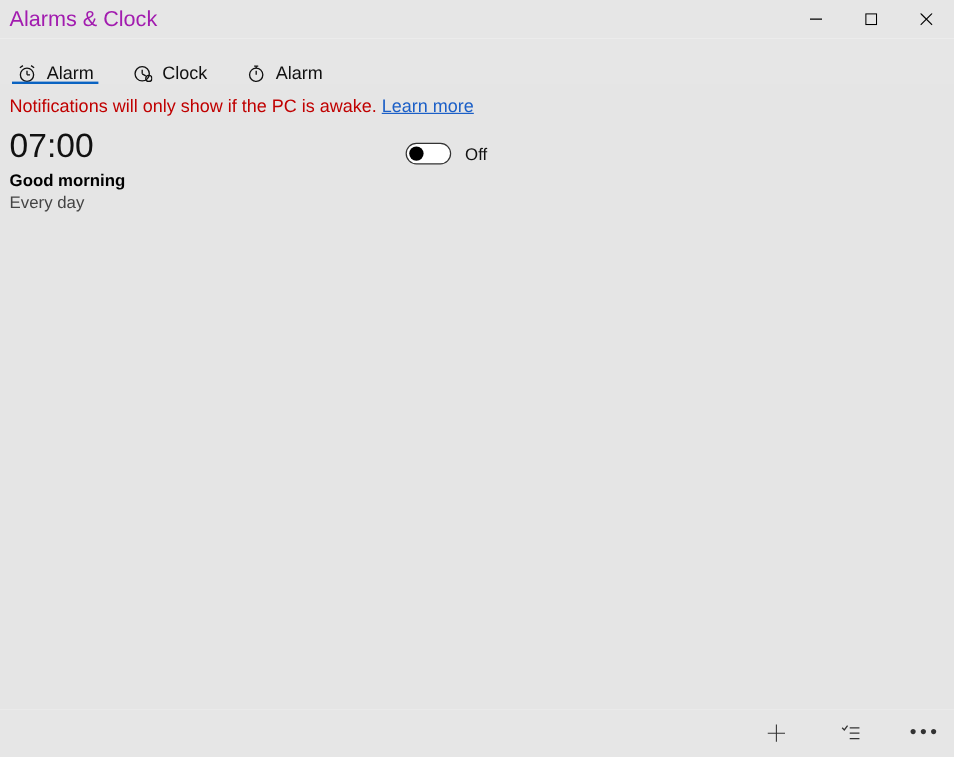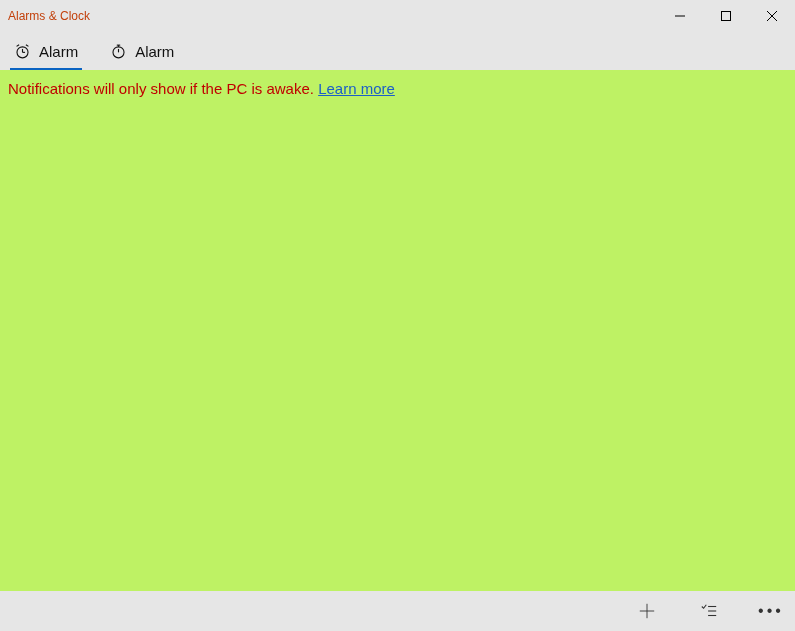--- a/index.html
+++ b/index.html
@@ -6,21 +6,21 @@
 html, body { width: 795px; height: 631px; overflow: hidden; background: #fff; }
 
 .titlebar {
   height: 32px;
   background: #e6e6e6;
   display: flex;
   align-items: center;
   justify-content: space-between;
   padding-left: 8px;
 }
-.titlebar .title { font-size: 12px; color: #c2410c; }
+.titlebar .title { font-size: 18px; color: #a21caf; }
 .win-controls { display: flex; height: 100%; }
 .win-btn {
   width: 46px;
   height: 32px;
   display: flex;
   align-items: center;
   justify-content: center;
   color: #000;
 }
 .win-btn svg { width: 10px; height: 10px; }
@@ -28,41 +28,41 @@
 .tabbar {
   height: 38px;
   background: #e6e6e6;
   display: flex;
   align-items: center;
   padding-left: 12px;
   gap: 28px;
 }
 .tab {
   display: flex;
-  align-items: center;
+  align-items: flex-end;
   gap: 8px;
   height: 100%;
   font-size: 15px;
   color: #111;
   cursor: pointer;
   padding: 0 2px;
   position: relative;
 }
 .tab.active::after {
   content: "";
   position: absolute;
   left: -2px; right: -2px;
   bottom: 0;
   height: 2px;
   background: #0a63c2;
 }
 .tab .icon { width: 17px; height: 17px; display:flex; align-items:center; justify-content:center; }
 .tab .icon svg { width: 17px; height: 17px; }
 
-.content { padding: 10px 8px 0 8px; background: #bef264; height: calc(631px - 32px - 38px - 40px); position:relative;}
+.content { padding: 10px 8px 0 8px; background: #e5e5e5; height: calc(631px - 32px - 38px - 40px); position:relative;}
 .notice { font-size: 15px; color: #c00000; margin-bottom: 10px; }
 .notice a { color: #1b5fc7; text-decoration: underline; cursor: pointer;}
 
 .alarm-item {
   display: flex;
   justify-content: space-between;
   align-items: flex-start;
   padding: 0 0 10px 0;
   width: 398px;
 }
@@ -141,35 +141,59 @@
           <line x1="10" y1="11" x2="13" y2="11"></line>
           <line x1="3" y1="4" x2="6" y2="2"></line>
           <line x1="17" y1="4" x2="14" y2="2"></line>
         </svg>
       </span>
       <span>Alarm</span>
     </div>
     <div class="tab">
       <span class="icon">
         <svg viewBox="0 0 20 20" fill="none" stroke="currentColor" stroke-width="1.3">
+          <circle cx="10" cy="10" r="7"></circle>
+          <line x1="10" y1="10" x2="10" y2="6"></line>
+          <line x1="10" y1="10" x2="13.5" y2="12"></line>
+          <circle cx="16.5" cy="14.5" r="3"></circle>
+        </svg>
+      </span>
+      <span>Clock</span>
+    </div>
+    <div class="tab">
+      <span class="icon">
+        <svg viewBox="0 0 20 20" fill="none" stroke="currentColor" stroke-width="1.3">
           <circle cx="10" cy="11" r="6.5"></circle>
           <line x1="10" y1="11" x2="10" y2="7"></line>
           <line x1="8" y1="2.5" x2="12" y2="2.5"></line>
           <line x1="10" y1="2.5" x2="10" y2="4.5"></line>
         </svg>
       </span>
       <span>Alarm</span>
     </div>
   </div>
 
   <div class="content">
     <div class="notice">
       <span>Notifications will only show if the PC is awake. </span><a>Learn more</a>
     </div>
 
+    <div class="alarm-item">
+      <div class="alarm-left">
+        <div class="time">07:00</div>
+        <div class="name">Good morning</div>
+        <div class="repeat">Every day</div>
+      </div>
+      <div class="alarm-right">
+        <div class="toggle">
+          <div class="knob"></div>
+        </div>
+        <span class="toggle-label">Off</span>
+      </div>
+    </div>
   </div>
 
   <div class="bottombar">
     <div class="bottom-btn" title="Add alarm">
       <svg viewBox="0 0 20 20" stroke="currentColor" stroke-width="1">
         <line x1="10" y1="2" x2="10" y2="18"></line>
           <line x1="2" y1="10" x2="18" y2="10"></line>
       </svg>
     </div>
     <div class="bottom-btn" title="Select alarms">

